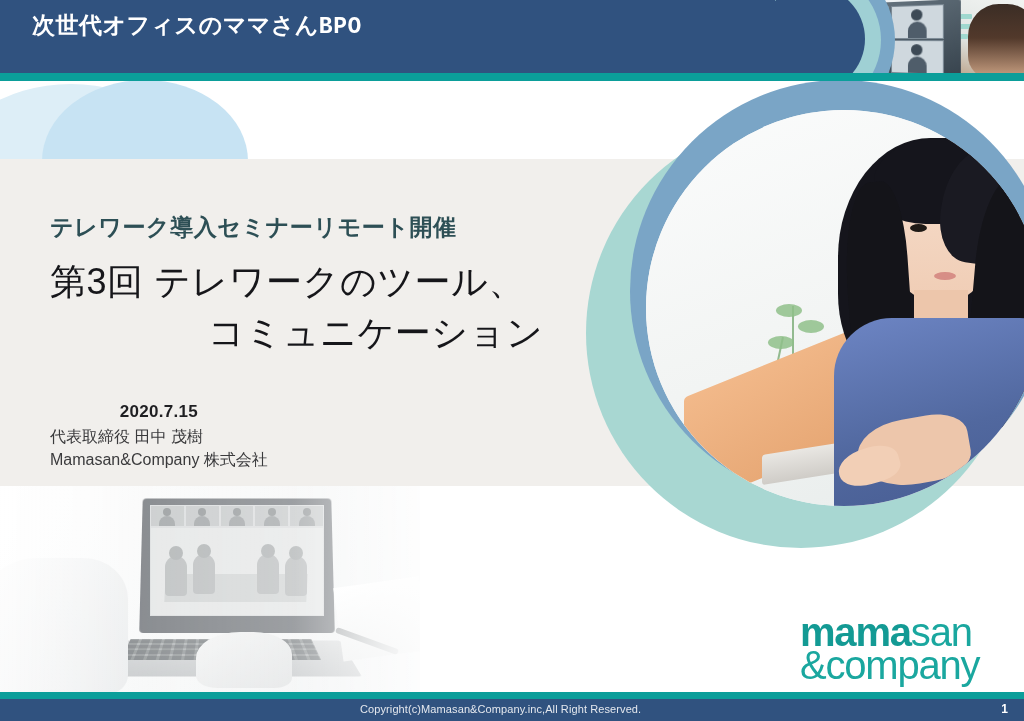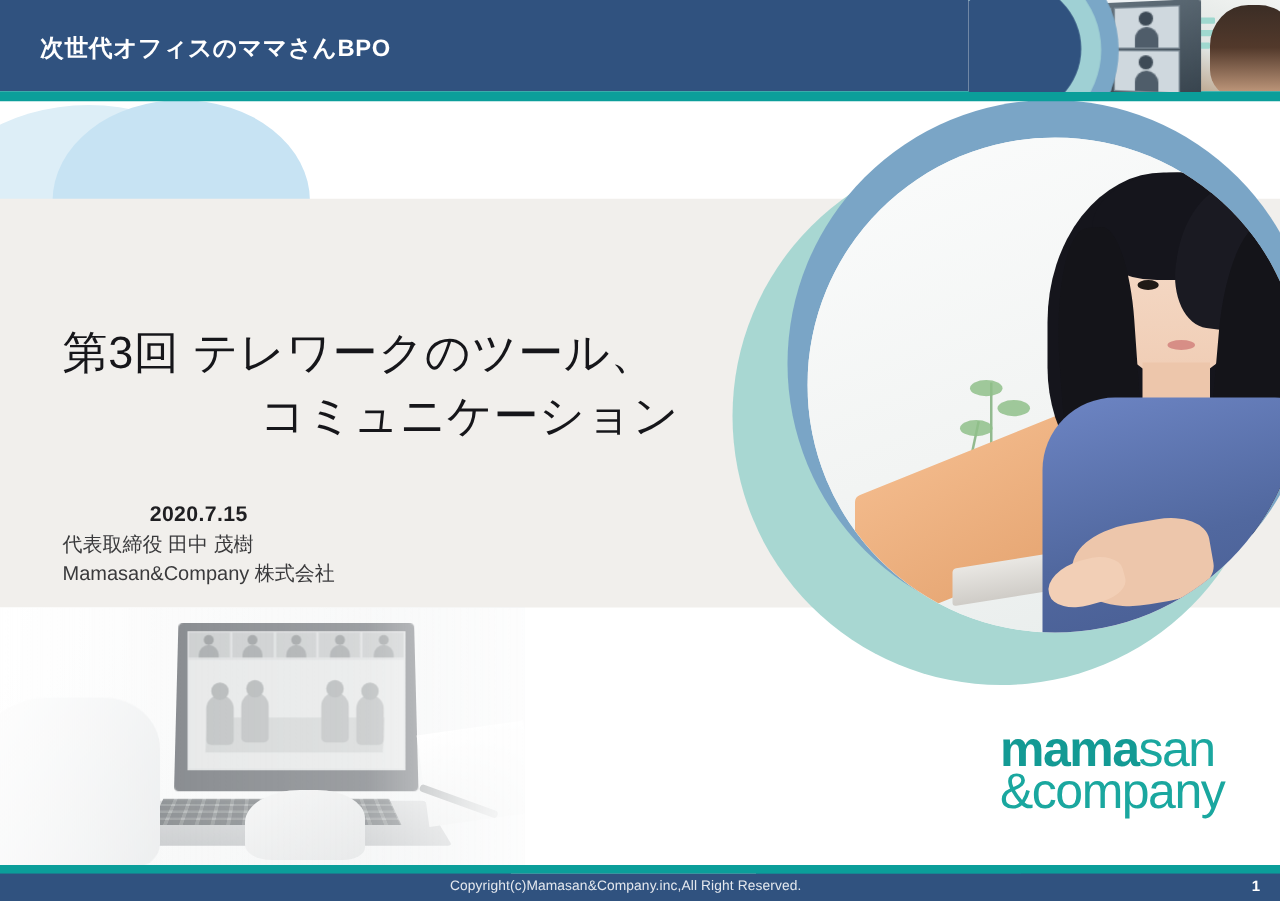--- a/index.html
+++ b/index.html
@@ -16,24 +16,25 @@
   
   .header-bar{
     position:absolute;left:0;top:0;width:1024px;height:73px;
     background:#30527f;
     z-index:6;
   }
   .header-bar.navy-left{
     width:775px;
   }
   .header-title{
-    position:absolute;left:32px;top:26px;
-    font-size:19px;font-weight:bold;color:#ffffff;
+    position:absolute;left:32px;top:10px;
+    font-size:23px;font-weight:bold;color:#ffffff;
     letter-spacing:.5px;white-space:nowrap;
     z-index:9;
+    font-family:Liberation Mono, monospace;
   }
   .header-accent{
     position:absolute;left:0;top:73px;width:1024px;height:8px;
     background:#0b9e9a;z-index:8;
   }
 
   
   .header-photo{
     position:absolute;right:0;top:0;width:249px;height:73px;
     overflow:hidden;z-index:7;background:#eef2f4;
@@ -312,21 +313,21 @@
   .meta-date{
     font-size:17px;font-weight:bold;color:#1f1f22;
     letter-spacing:.3px;margin-bottom:4px;text-align:center;
   }
   .meta-line{
     font-size:16px;color:#3a3a3c;line-height:1.42;white-space:nowrap;
   }
 
   
   .logo{
-    position:absolute;left:800px;top:580px;width:200px;height:78px;
+    position:absolute;left:800px;top:612px;width:200px;height:78px;
     z-index:11;line-height:1;
   }
   .logo-row1{
     font-size:40px;letter-spacing:-1.2px;white-space:nowrap;
   }
   .logo-row2{
     font-size:40px;letter-spacing:-1.2px;white-space:nowrap;margin-top:-7px;
   }
   .lg-bold{font-weight:bold;color:#139a94;}
   .lg-light{font-weight:normal;color:#1aa79f;}
@@ -444,20 +445,21 @@
       <div class="hp-cell hp-c3"></div>
       <div class="hp-cell hp-c4"></div>
     </div>
     <div class="hp-ringA"></div>
     <div class="hp-ringB"></div>
     <div class="hp-ringC"></div>
   </div>
   <div class="header-title">次世代オフィスのママさんBPO</div>
   <div class="header-accent"></div>
 
+  <div class="subtitle">テレワーク導入セミナーリモート開催</div>
   <div class="maintitle">
     <span class="line1">第3回 テレワークのツール、</span>
     <span class="line2">コミュニケーション</span>
   </div>
 
   <div class="meta">
     <div class="meta-date">2020.7.15</div>
     <div class="meta-line">代表取締役 田中 茂樹</div>
     <div class="meta-line">Mamasan&amp;Company 株式会社</div>
   </div>

